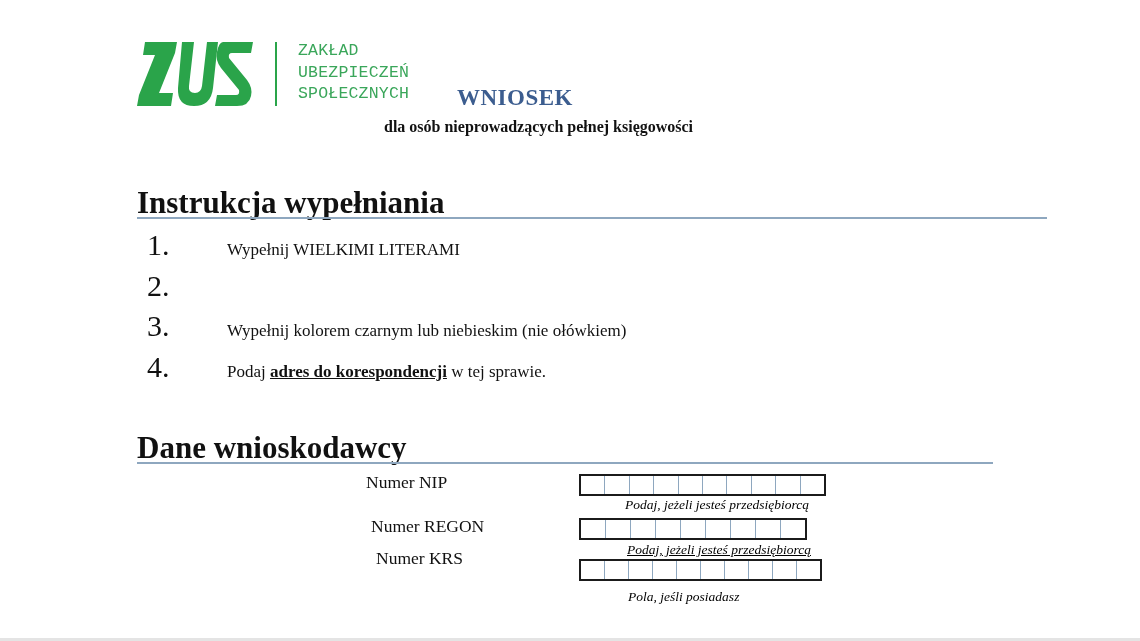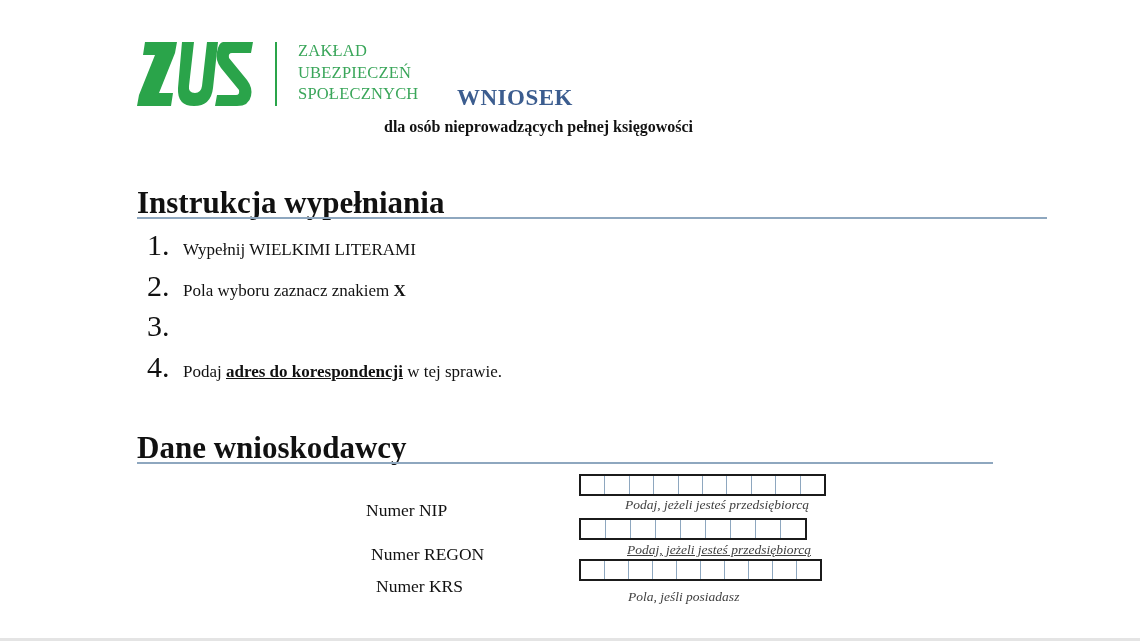--- a/index.html
+++ b/index.html
@@ -1,39 +1,39 @@
 <!DOCTYPE html>
 <html><head>
 <meta charset="utf-8">
 <style>
   html, body { margin: 0; padding: 0; }
   body { width: 1140px; height: 641px; background: #ffffff; position: relative; overflow: hidden; font-family: "Liberation Serif", serif; color: #111; }
   .page-bottom { position: absolute; left: 0; top: 638px; width: 1140px; height: 3px; background: #e4e4e4; }
 
   .logo { position: absolute; left: 137px; top: 40px; width: 116px; height: 68px; }
   .logo-divider { position: absolute; left: 275px; top: 42px; width: 2px; height: 64px; background: #2aa44a; }
-  .org-name { position: absolute; left: 298px; top: 40px; font-family: Liberation Serif, serif; color: #3aa65a; font-size: 16.5px; line-height: 21.5px; letter-spacing: 0.2px; }
+  .org-name { position: absolute; left: 298px; top: 40px; font-family: Liberation Mono, monospace; color: #3aa65a; font-size: 16.5px; line-height: 21.5px; letter-spacing: 0.2px; }
   .doc-title { position: absolute; left: 457px; top: 85px; font-family: "Liberation Serif", serif; font-weight: bold; font-size: 23px; color: #3c5d8f; letter-spacing: 0.5px; }
   .doc-subtitle { position: absolute; left: 384px; top: 118px; font-weight: bold; font-size: 16px; }
 
   .section-heading { position: absolute; left: 137px; font-weight: bold; font-size: 31px; line-height: 34px; }
   .rule { position: absolute; left: 137px; height: 2px; background: #8ea7bf; }
 
   .instructions { position: absolute; left: 147px; top: 228px; margin: 0; padding: 0; list-style: none; }
   .instr-item { height: 40.5px; display: flex; align-items: baseline; }
   .instr-num { font-size: 30px; width: 36px; }
-  .instr-text { font-size: 17px; }
+  .instr-text { font-size: 17px; margin-left: 44px; }
   .u-bold { font-weight: bold; text-decoration: underline; text-align: right; }
   .b { font-weight: bold; }
 
-  .field-label { position: absolute; font-size: 17.5px; margin-top: 28px; }
+  .field-label { position: absolute; font-size: 17.5px; }
   .box { position: absolute; height: 22px; border: 2px solid #1b1b1b; display: flex; box-sizing: border-box; }
   .cell { flex: 1; border-right: 1.5px solid #8ea7bf; }
   .cell:last-child { border-right: none; }
-  .hint { position: absolute; font-style: italic; font-size: 13.5px; color: #404040; }
+  .hint { position: absolute; font-style: italic; font-size: 13.5px; color: #000000; }
 </style>
 </head>
 <body>
 
 <div class="logo">
   <svg width="116" height="68" viewBox="0 0 116 68">
     <g fill="#2aa44a">
 
       <polygon points="8,2 40,2 38,13 22,53 36,53 34,66 0,66 2,55 18,15 6,15"></polygon>
 
@@ -55,24 +55,24 @@
 <div class="section-heading" style="top:186px;">Instrukcja wypełniania</div>
 <div class="rule" style="top:217px; width:910px;"></div>
 
 <ol class="instructions">
   <li class="instr-item">
     <span class="instr-num">1.</span>
     <span class="instr-text">Wypełnij WIELKIMI LITERAMI</span>
   </li>
   <li class="instr-item">
     <span class="instr-num">2.</span>
-    <span class="instr-text"><span>Pola wyboru zaznacz znakiem </span><span class="b">X</span></span>
   </li>
   <li class="instr-item">
     <span class="instr-num">3.</span>
+    <span class="instr-text">Wypełnij kolorem czarnym lub niebieskim (nie ołówkiem)</span>
   </li>
   <li class="instr-item">
     <span class="instr-num">4.</span>
     <span class="instr-text"><span>Podaj </span><span class="u-bold">adres do korespondencji</span><span> w tej sprawie.</span></span>
   </li>
 </ol>
 
 <div class="section-heading" style="top:431px;">Dane wnioskodawcy</div>
 <div class="rule" style="top:462px; width:856px;"></div>
 

